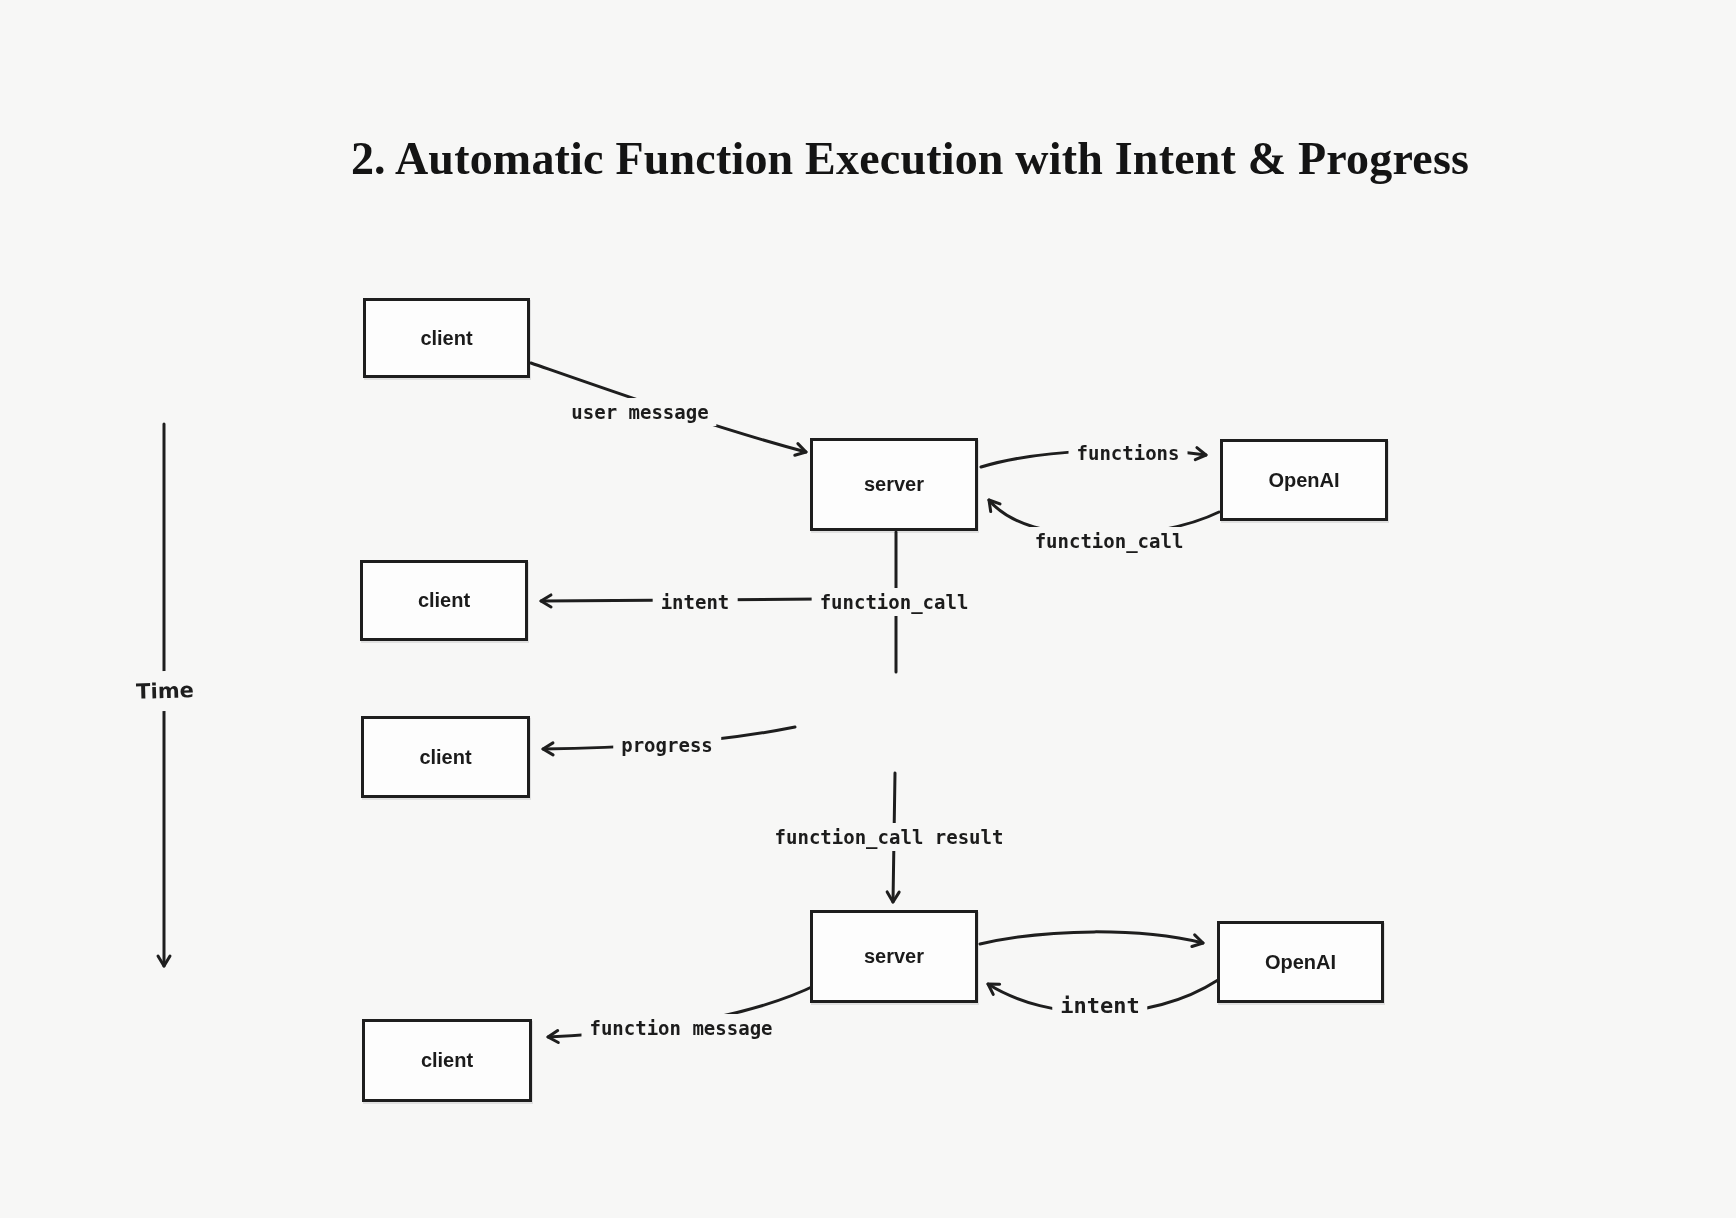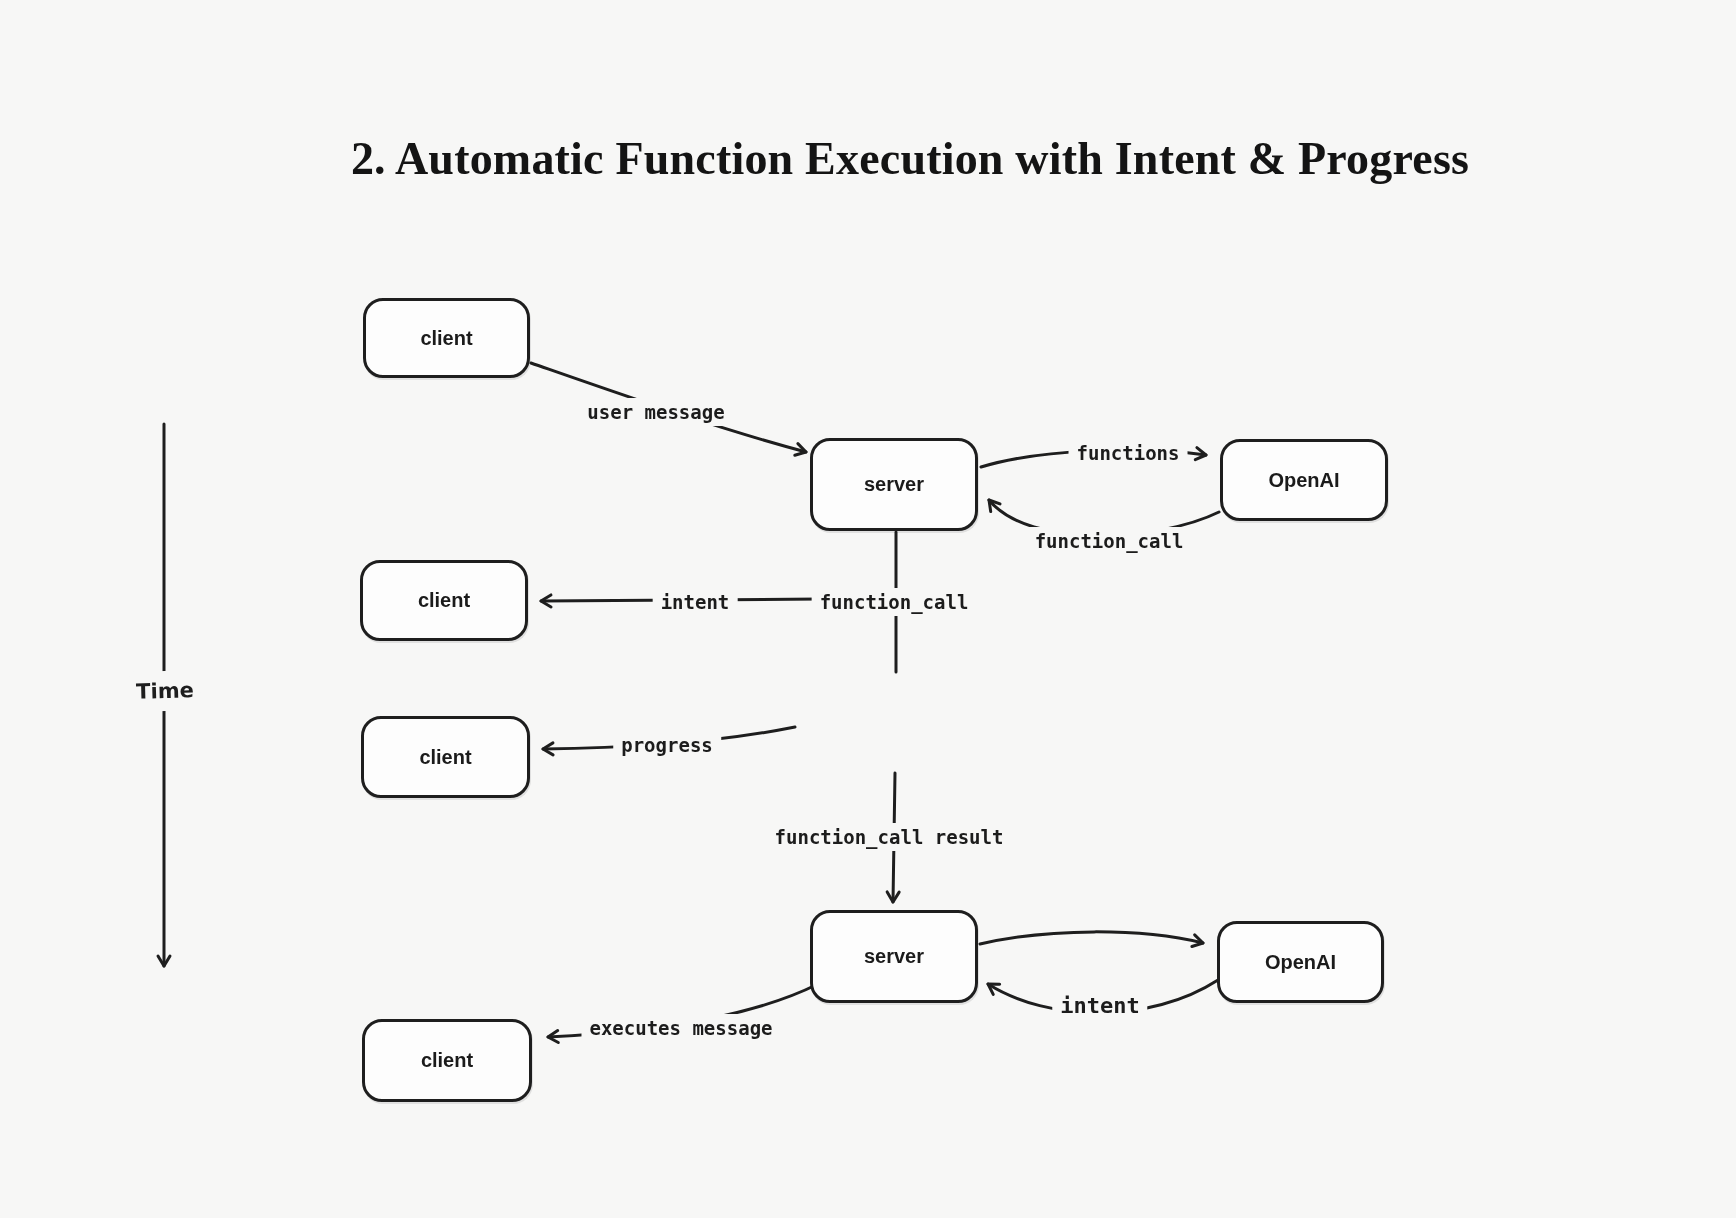--- a/index.html
+++ b/index.html
@@ -24,21 +24,21 @@
     text-align:center;
     font-family:"Liberation Serif","DejaVu Serif",serif;
     font-weight:700;font-size:46px;color:#141414;
     letter-spacing:0.2px;
   }
 
   .node{
     position:absolute;
     background:var(--fill);
     border:3.5px solid var(--stroke);
-    border-radius:20px;
+    border-radius:0;
     box-shadow:1px 2px 0 rgba(30,30,30,0.10);
     display:flex;align-items:center;justify-content:center;
     font-family:"Liberation Sans",sans-serif;
     font-weight:600;font-size:20px;color:#1b1b1b;
     text-align:left;line-height:1.35;
     box-sizing:border-box;
     padding:4px 22px;
   }
   #client1{left:363px;top:262px;width:167px;height:80px;}
   #server1{left:810px;top:402px;width:168px;height:93px;}
@@ -52,21 +52,21 @@
 
   .edge-label{
     position:absolute;
     transform:translate(-50%,-50%);
     font-family:"DejaVu Sans Mono","Liberation Mono",monospace;
     font-weight:700;font-size:19px;color:#1c1c1c;
     background:var(--bg);
     padding:3px 8px;
     white-space:nowrap;
   }
-  #lbl-user-message {left:656px;top:376px;}
+  #lbl-user-message {left:640px;top:376px;}
   #lbl-functions    {left:1128px;top:417px;}
   #lbl-fc-top       {left:1109px;top:505px;}
   #lbl-intent       {left:695px;top:566px;}
   #lbl-fc-mid       {left:894px;top:566px;}
   #lbl-progress     {left:667px;top:709px;}
   #lbl-fc-result    {left:889px;top:801px;}
   #lbl-summary      {left:1100px;top:969px;font-size:22px;}
   #lbl-assistant    {left:681px;top:992px;}
 
   .time-label{
@@ -107,21 +107,21 @@
   <div class="title">2. Automatic Function Execution with Intent &amp; Progress</div>
 
   <div class="edge-label" id="lbl-user-message">user message</div>
   <div class="edge-label" id="lbl-functions">functions</div>
   <div class="edge-label" id="lbl-fc-top">function_call</div>
   <div class="edge-label" id="lbl-intent">intent</div>
   <div class="edge-label" id="lbl-fc-mid">function_call</div>
   <div class="edge-label" id="lbl-progress">progress</div>
   <div class="edge-label" id="lbl-fc-result">function_call result</div>
   <div class="edge-label" id="lbl-summary">intent</div>
-  <div class="edge-label" id="lbl-assistant">executes message</div>
+  <div class="edge-label" id="lbl-assistant">function message</div>
 
   <div class="time-label">Time</div>
 
   <div class="node" id="client1">client</div>
   <div class="node" id="server1">server</div>
   <div class="node" id="openai1">OpenAI</div>
   <div class="node" id="client2">client</div>
   <div class="node" id="client3">client</div>
   <div class="node" id="server2">server</div>
   <div class="node" id="openai2">OpenAI</div>

